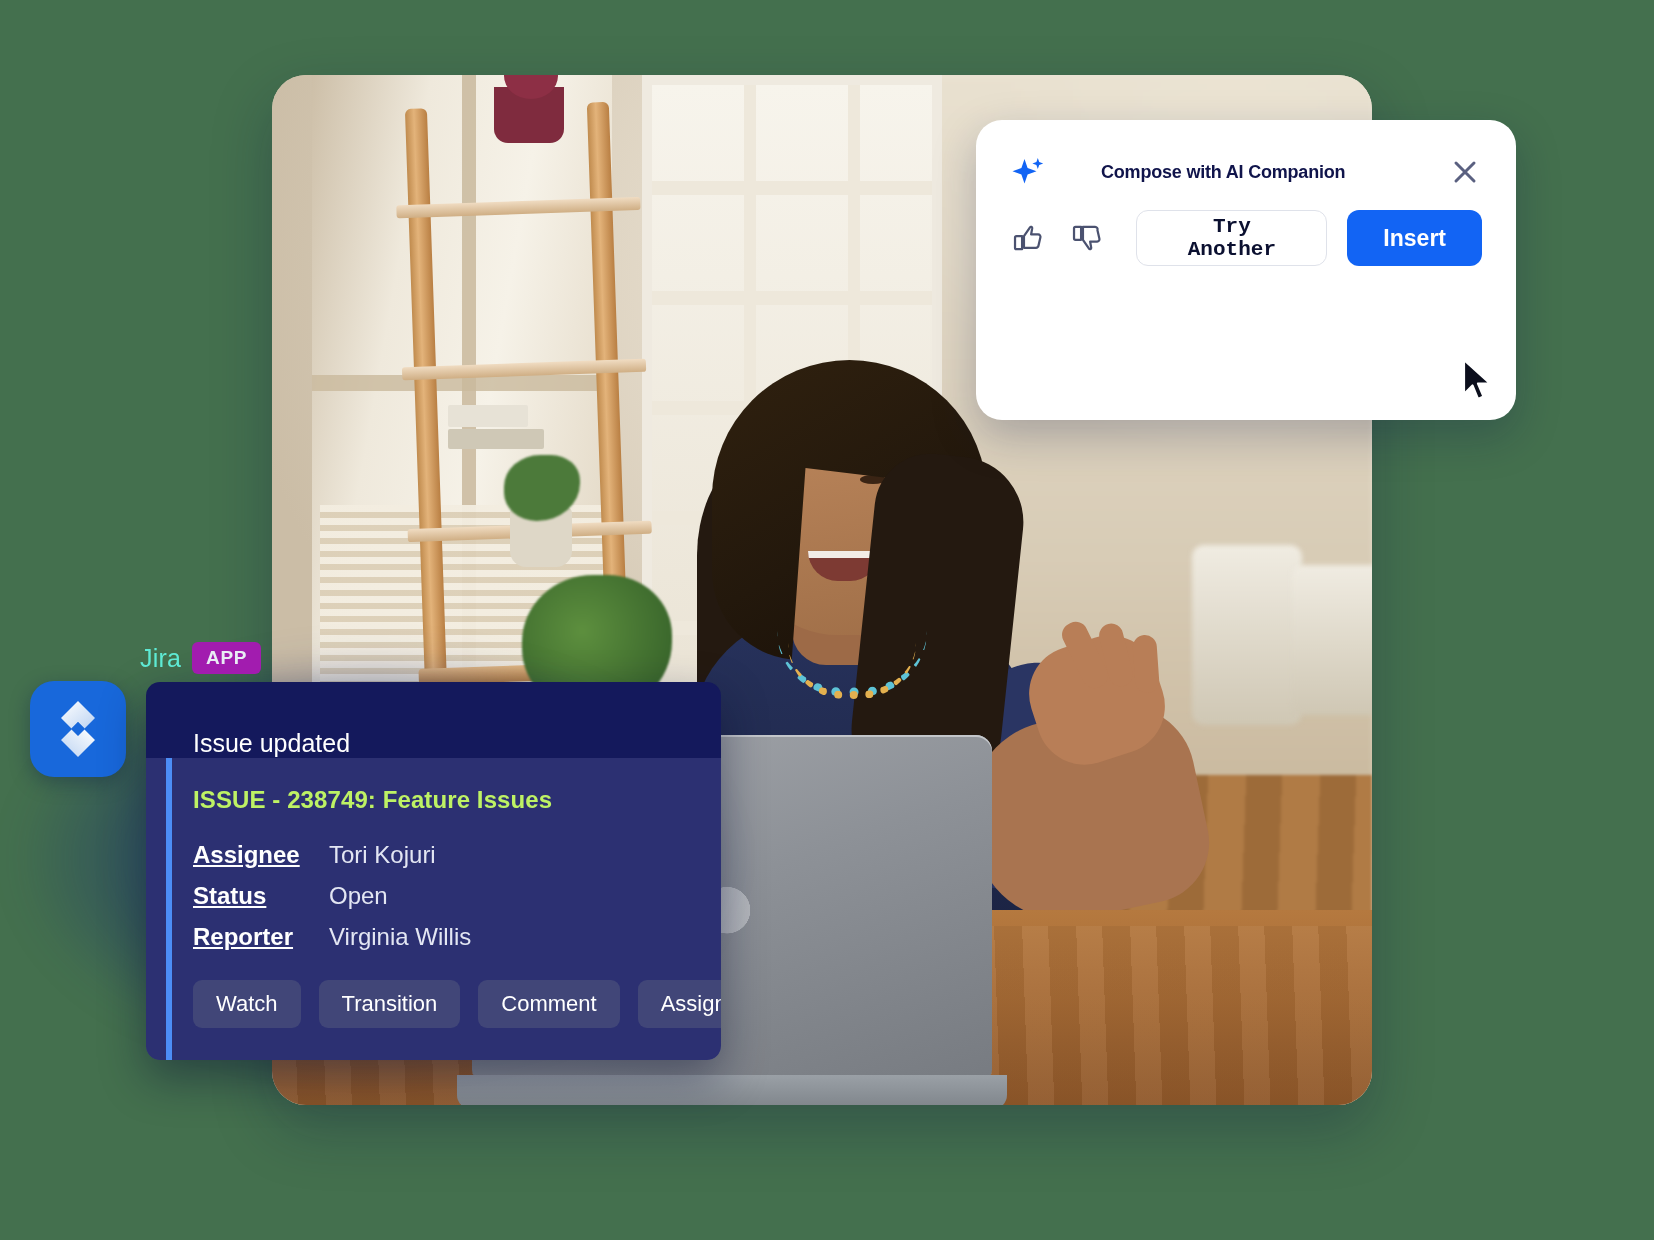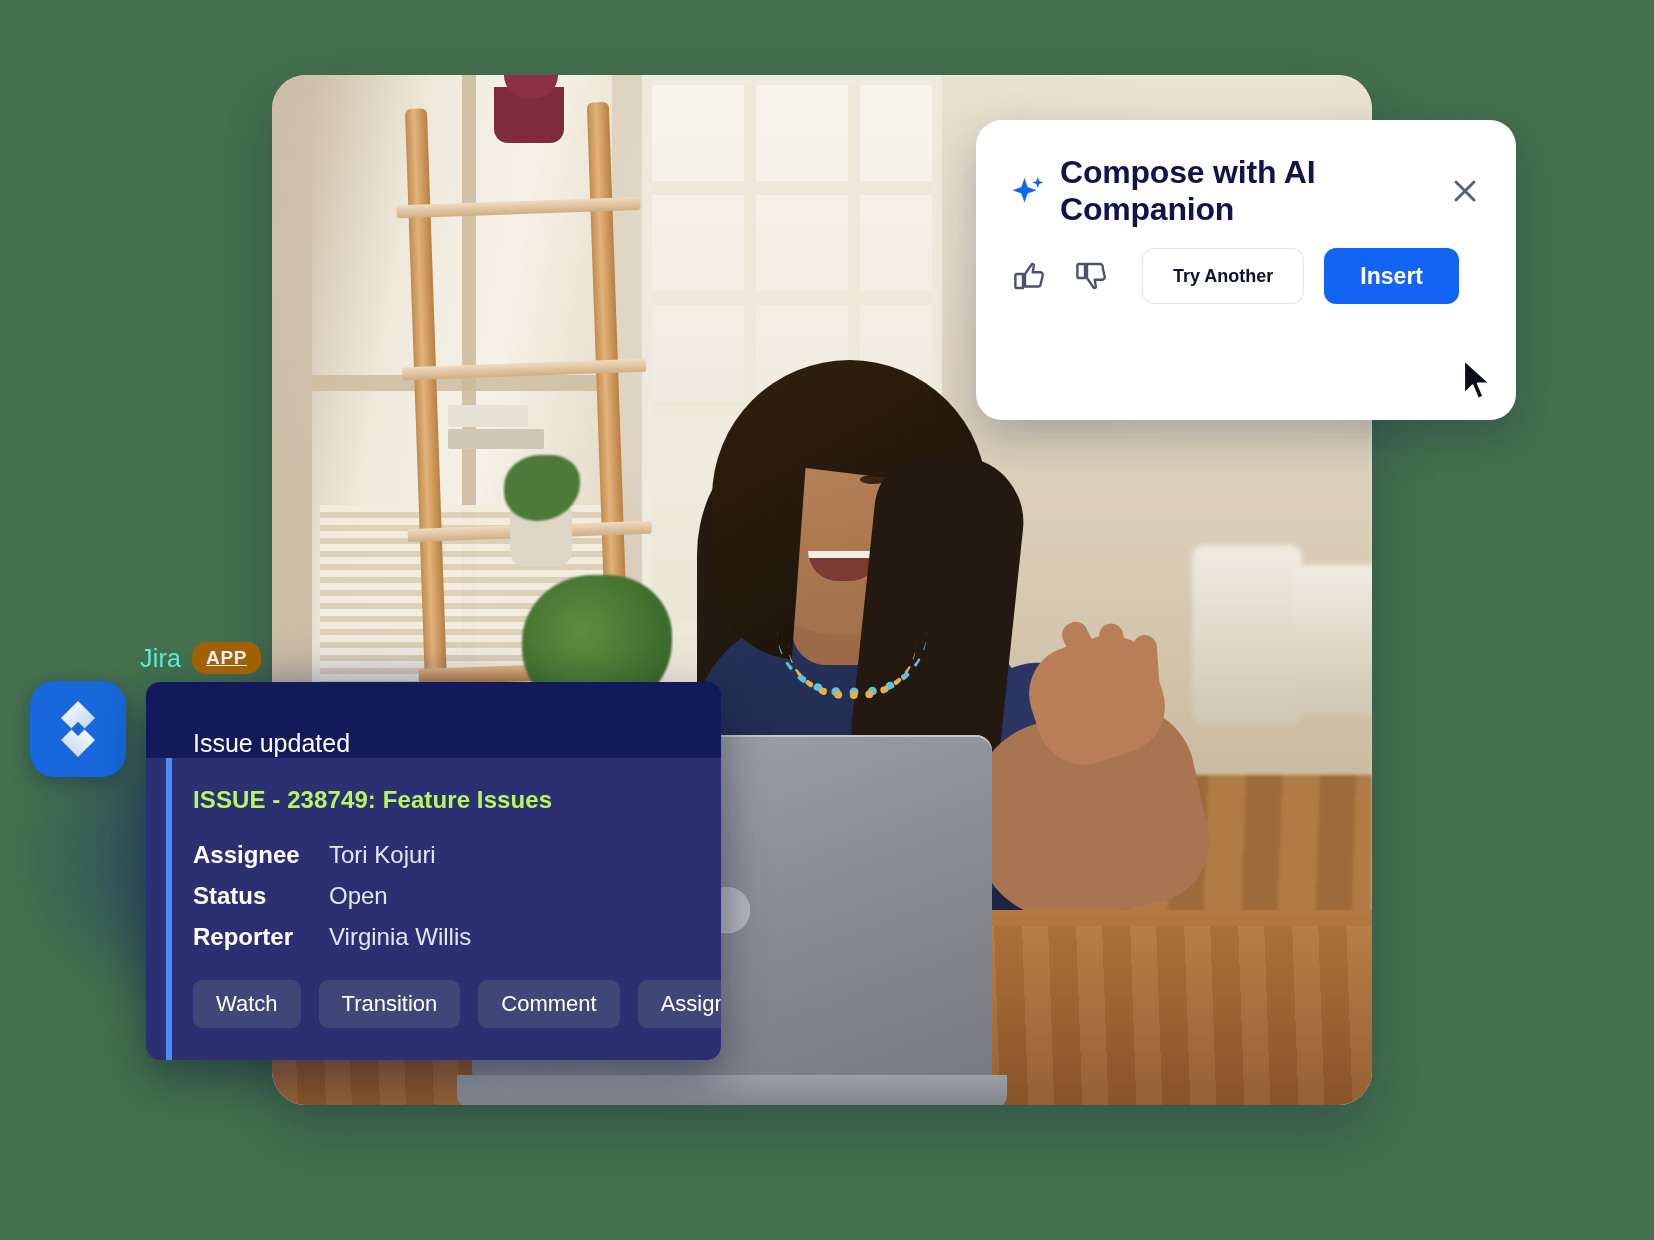--- a/index.html
+++ b/index.html
@@ -121,30 +121,30 @@
 
   
   #ai-panel{
     position:absolute;left:976px;top:120px;width:540px;height:300px;
     background:#ffffff;border-radius:26px;
     box-shadow:0 16px 44px rgba(12,24,70,.26);
     padding:0;
   }
   #ai-head{display:flex;align-items:center;padding:34px 34px 0 34px;}
   .spark{width:36px;height:36px;flex:0 0 36px;margin-right:14px;}
-  #ai-title{font-size:32px;font-weight:bold;color:#10144b;letter-spacing:-.2px;flex:1;}
+  #ai-title{font-size:18px;font-weight:bold;color:#10144b;letter-spacing:-.2px;flex:1;margin-left:41px;}
   #ai-close{width:34px;height:34px;flex:0 0 34px;cursor:pointer;}
   #ai-body{padding:16px 34px 0 34px;font-size:25px;line-height:38px;color:#1f2547;}
   #ai-actions{display:flex;align-items:center;padding:20px 34px 0 34px;gap:0;}
   .fb-btn{width:40px;height:40px;margin-right:22px;cursor:pointer;}
   .fb-btn:nth-of-type(2){margin-right:0;}
   #btn-try{
     margin-left:30px;height:56px;padding:0 30px;border-radius:12px;
     border:1.6px solid #dfe2ea;background:#fff;color:#0b1030;
-    font-size:18px;font-weight:bold;font-family:Liberation Sans, sans-serif;cursor:pointer;
+    font-size:21px;font-weight:bold;font-family:Liberation Mono, monospace;cursor:pointer;
     display:flex;align-items:center;justify-content:center;
   }
   #btn-insert{
     margin-left:20px;height:56px;padding:0 36px;border-radius:12px;border:none;
     background:#1264f4;color:#fff;font-size:23px;font-weight:bold;
     font-family:inherit;cursor:pointer;display:flex;align-items:center;justify-content:center;
   }
   #cursor{position:absolute;left:1461px;top:358px;width:34px;height:44px;pointer-events:none;}
 
   
@@ -156,40 +156,40 @@
   #jira-logo{
     position:absolute;left:30px;top:681px;width:96px;height:96px;border-radius:24px;
     background:#1868db;display:flex;align-items:center;justify-content:center;
     box-shadow:0 6px 20px rgba(9,24,70,.35);
   }
   #jira-meta{
     position:absolute;left:140px;top:642px;display:flex;align-items:center;gap:11px;z-index:4;
   }
   #jira-name{font-size:25px;color:#5eead4;letter-spacing:.2px;}
   #jira-app{
-    font-size:19px;font-weight:bold;color:#e9ecf4;background:#a16207;
-    padding:5px 14px;border-radius:14px;letter-spacing:.6px;text-decoration:underline;
+    font-size:19px;font-weight:bold;color:#e9ecf4;background:#a21caf;
+    padding:5px 14px;border-radius:6px;letter-spacing:.6px;
   }
   #jira-card{
     position:absolute;left:146px;top:682px;width:575px;height:378px;
     border-radius:14px;overflow:hidden;
     box-shadow:0 18px 46px rgba(8,16,50,.45);
   }
   #jira-card-head{
     height:76px;background:#14195c;display:flex;align-items:flex-end;padding-left:47px;
   }
   #jira-card-head span{font-size:25px;color:#ffffff;}
   #jira-card-body{
     height:302px;background:#2c3072;padding:28px 0 0 0;position:relative;
   }
   #jira-accent{position:absolute;left:20px;top:0;width:6px;height:302px;background:#4c8df6;}
   #jira-inner{padding-left:47px;padding-right:20px;}
   #jira-issue{font-size:24px;font-weight:bold;color:#bef264;margin-bottom:26px;letter-spacing:.1px;}
   .jrow{display:flex;margin-bottom:11px;font-size:24px;line-height:30px;}
-  .jkey{width:136px;font-weight:bold;color:#ffffff;}
+  .jkey{width:136px;font-weight:bold;color:#ffffff;text-decoration:underline;}
   .jval{color:#e3e6f3;}
   #jira-btns{display:flex;gap:18px;margin-top:28px;}
   .jbtn{
     background:#414678;color:#fff;border:none;border-radius:9px;
     height:48px;padding:0 23px;font-size:22px;font-family:inherit;cursor:pointer;
     display:flex;align-items:center;justify-content:center;
   }
 </style>
 </head>
 <body style="background: rgb(68, 112, 78);">

